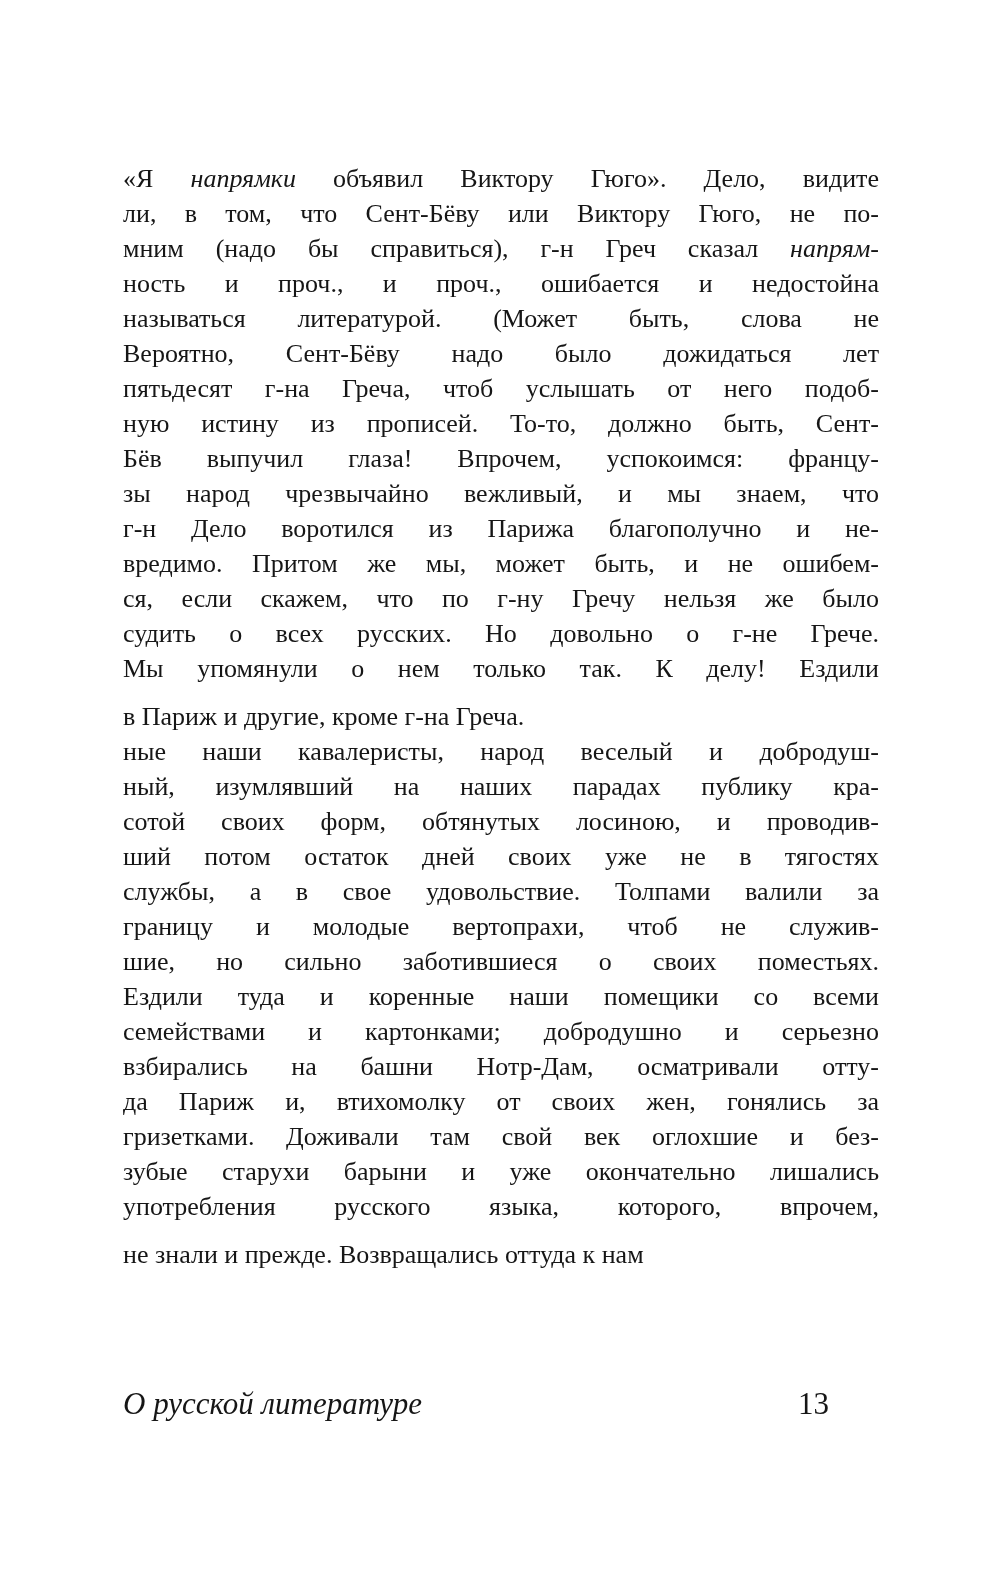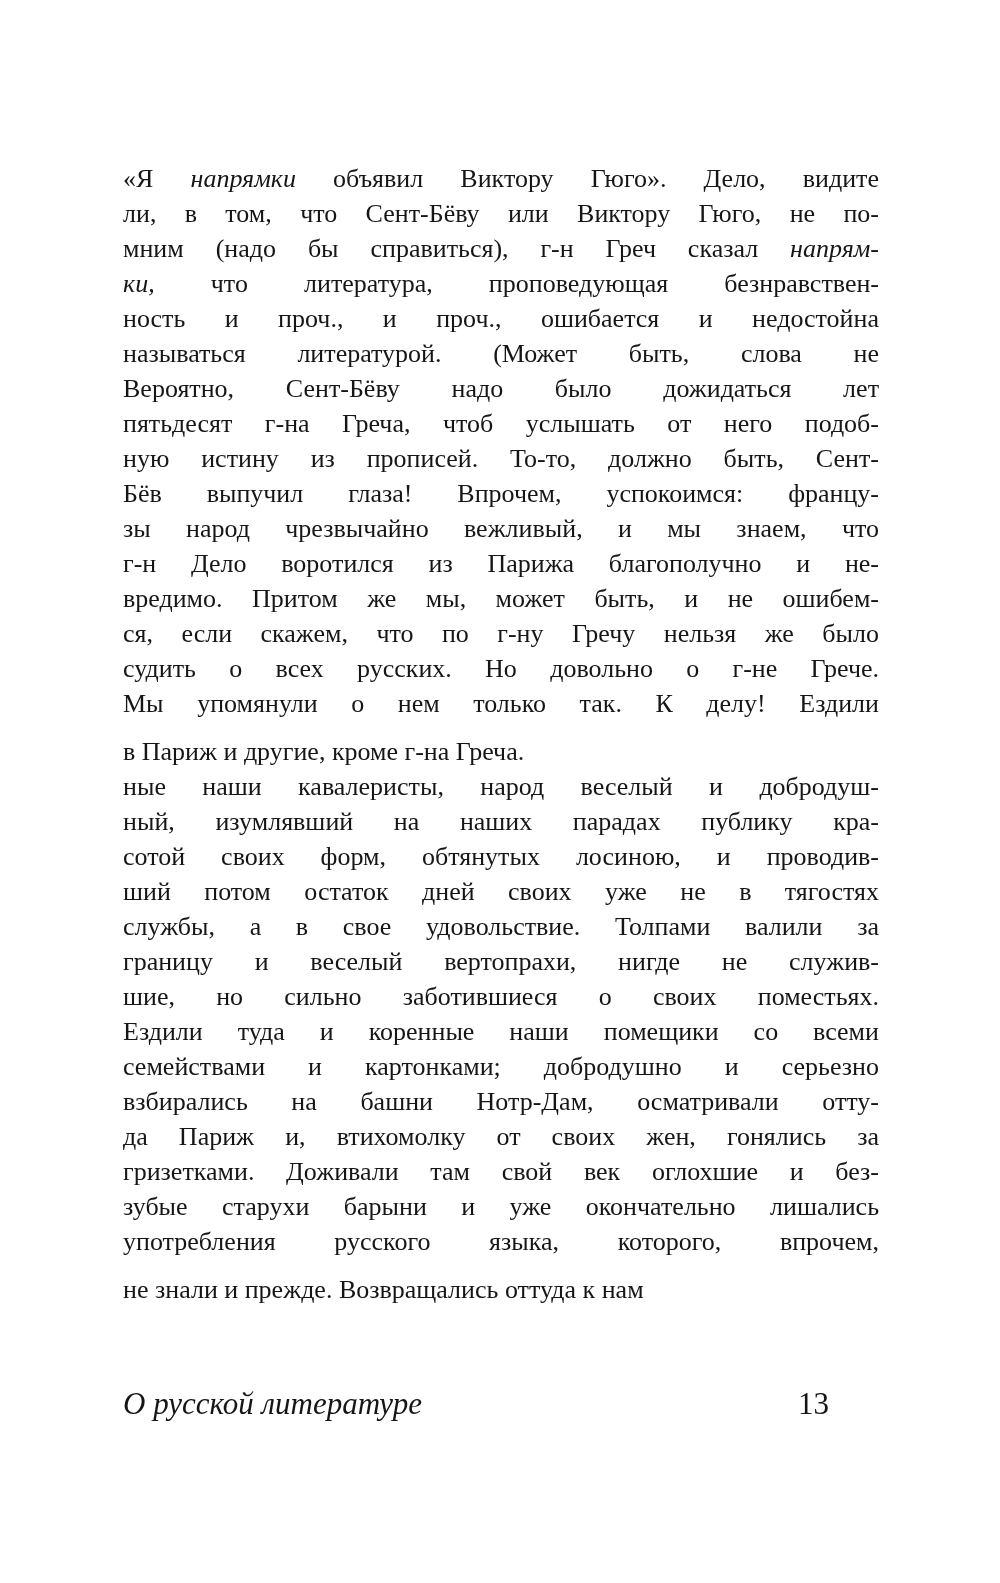--- a/index.html
+++ b/index.html
@@ -58,40 +58,39 @@
 </style>
 </head>
 <body>
 
 <div class="page">
 
   <div class="text-block" id="text-block">
       <div class="line"><span>«Я </span><em>напрямки</em><span> объявил Виктору Гюго». Дело, видите</span></div>
       <div class="line"><span>ли, в том, что Сент-Бёву или Виктору Гюго, не по-</span></div>
       <div class="line"><span>мним (надо бы справиться), г-н Греч сказал </span><em>напрям-</em></div>
-      <div class="line"><em>ки,</em><span> что литература, проповедующая безнравствен-</span></div>
       <div class="line"><span>ность и проч., и проч., ошибается и недостойна</span></div>
       <div class="line"><span>называться литературой. (Может быть, слова не</span></div>
       <div class="line"><span>Вероятно, Сент-Бёву надо было дожидаться лет</span></div>
       <div class="line"><span>пятьдесят г-на Греча, чтоб услышать от него подоб-</span></div>
       <div class="line"><span>ную истину из прописей. То-то, должно быть, Сент-</span></div>
       <div class="line"><span>Бёв выпучил глаза! Впрочем, успокоимся: францу-</span></div>
       <div class="line"><span>зы народ чрезвычайно вежливый, и мы знаем, что</span></div>
       <div class="line"><span>г-н Дело воротился из Парижа благополучно и не-</span></div>
       <div class="line"><span>вредимо. Притом же мы, может быть, и не ошибем-</span></div>
       <div class="line"><span>ся, если скажем, что по г-ну Гречу нельзя же было</span></div>
       <div class="line"><span>судить о всех русских. Но довольно о г-не Грече.</span></div>
       <div class="line"><span>Мы упомянули о нем только так. К делу! Ездили</span></div>
       <div class="line end"><span>в Париж и другие, кроме г-на Греча.</span></div>
       <div class="line"><span>ные наши кавалеристы, народ веселый и добродуш-</span></div>
       <div class="line"><span>ный, изумлявший на наших парадах публику кра-</span></div>
       <div class="line"><span>сотой своих форм, обтянутых лосиною, и проводив-</span></div>
       <div class="line"><span>ший потом остаток дней своих уже не в тягостях</span></div>
       <div class="line"><span>службы, а в свое удовольствие. Толпами валили за</span></div>
-      <div class="line"><span>границу и веселый вертопрахи, нигде не служив-</span></div>
+      <div class="line"><span>границу и молодые вертопрахи, чтоб не служив-</span></div>
       <div class="line"><span>шие, но сильно заботившиеся о своих поместьях.</span></div>
       <div class="line"><span>Ездили туда и коренные наши помещики со всеми</span></div>
       <div class="line"><span>семействами и картонками; добродушно и серьезно</span></div>
       <div class="line"><span>взбирались на башни Нотр-Дам, осматривали отту-</span></div>
       <div class="line"><span>да Париж и, втихомолку от своих жен, гонялись за</span></div>
       <div class="line"><span>гризетками. Доживали там свой век оглохшие и без-</span></div>
       <div class="line"><span>зубые старухи барыни и уже окончательно лишались</span></div>
       <div class="line"><span>употребления русского языка, которого, впрочем,</span></div>
       <div class="line end"><span>не знали и прежде. Возвращались оттуда к нам</span></div>
     </div>

